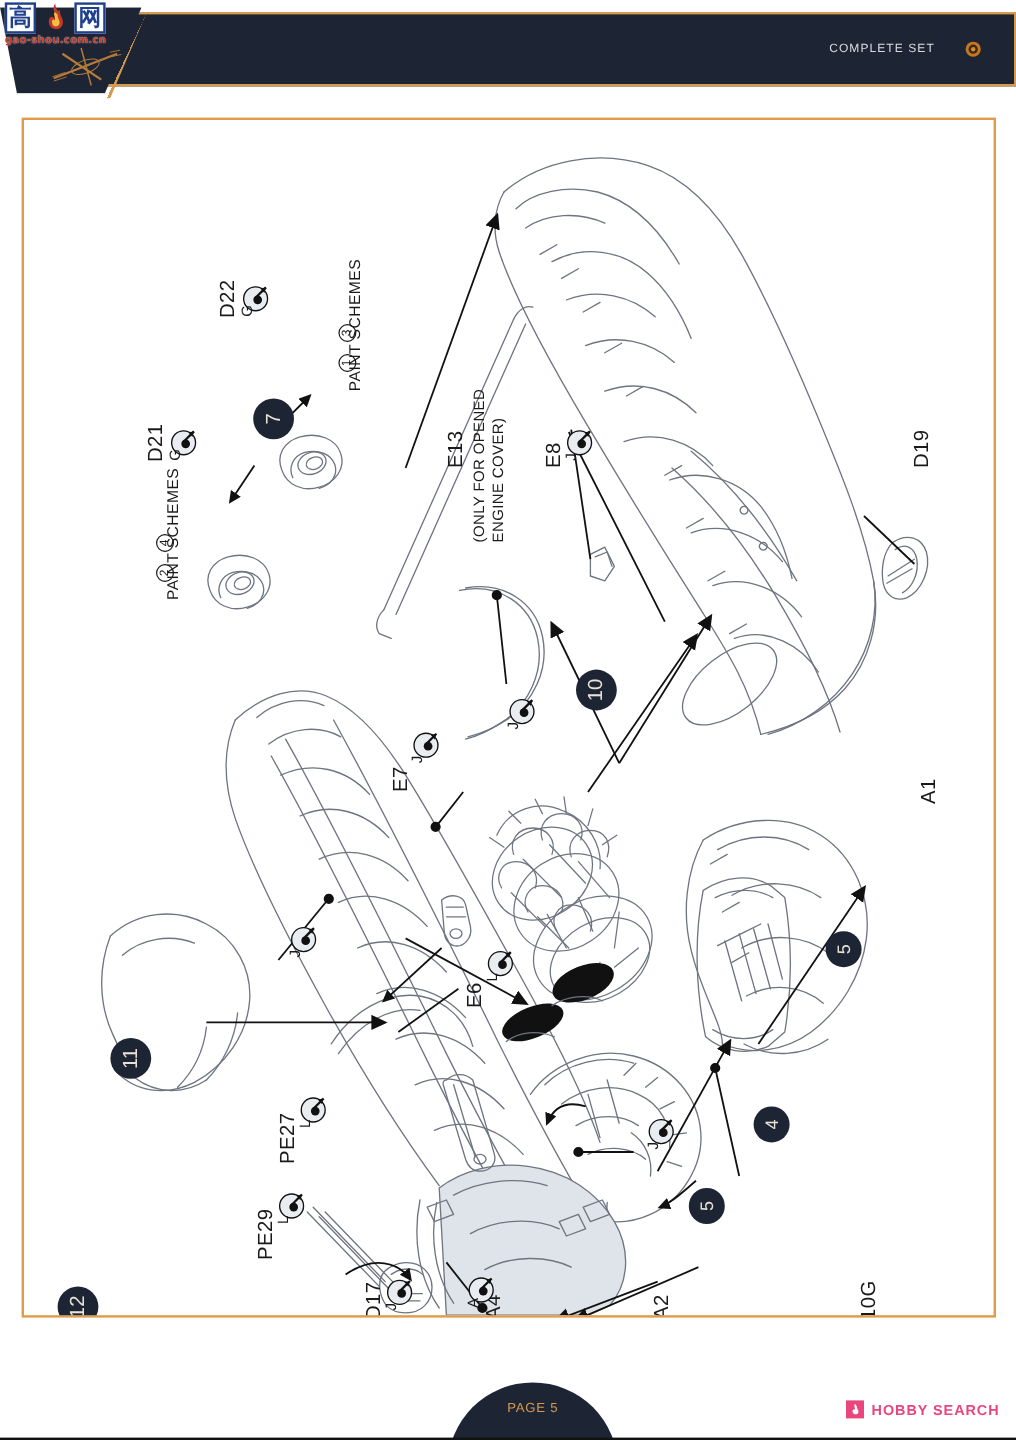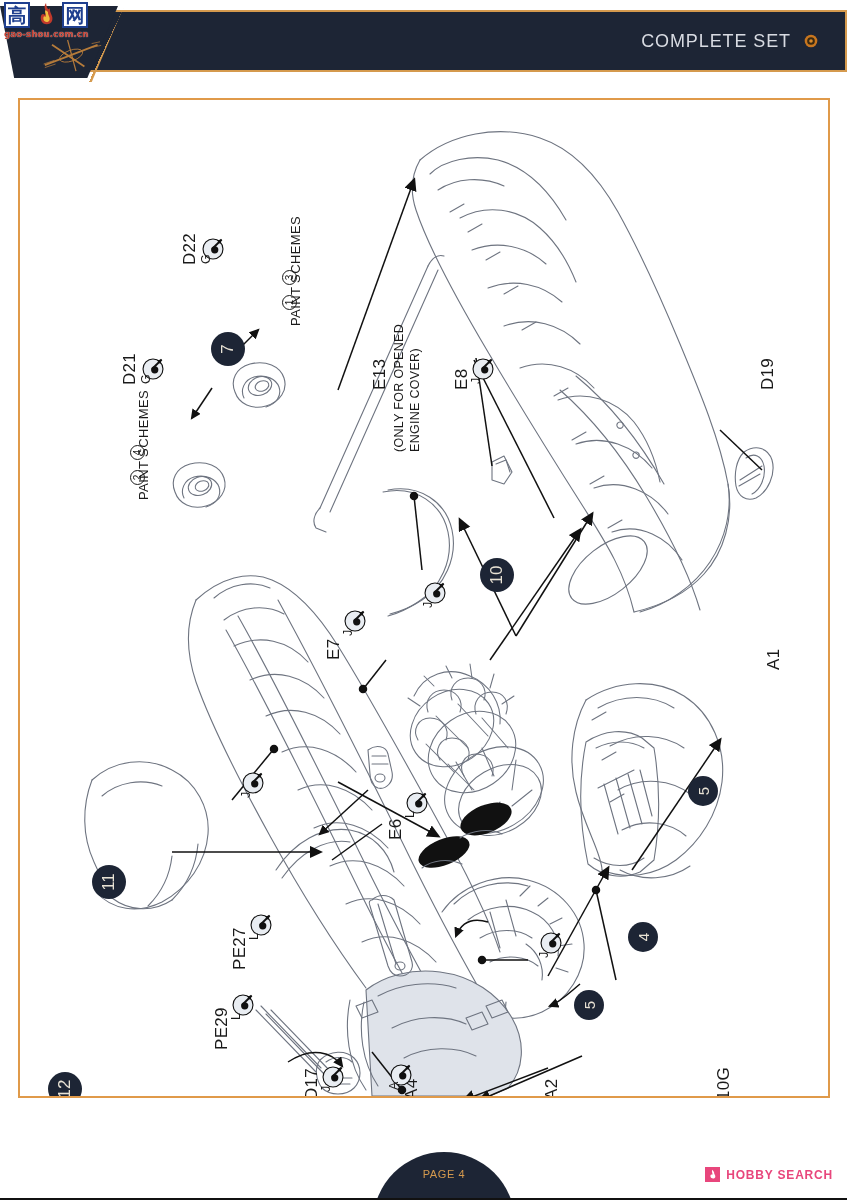--- a/index.html
+++ b/index.html
@@ -78,24 +78,24 @@
     font-size: 8.5px;
     font-weight: bold;
     color: #c0392b;
     letter-spacing: .2px;
     margin-top: 1px;
     font-family: "DejaVu Sans", sans-serif;
     text-shadow: 0 0 1px #fff;
   }
   .header-title {
     position: absolute;
-    right: 56px; top: 50%;
+    right: 68px; top: 50%;
     transform: translateY(-50%);
     color: #d8dbe2;
-    font-size: 18px;
+    font-size: 10px;
     letter-spacing: .9px;
     font-family: "Liberation Sans", sans-serif;
     white-space: nowrap;
   }
   .header-gear {
     position: absolute;
     right: 29px; top: 50%;
     transform: translateY(-50%);
     width: 14px; height: 14px;
   }
@@ -660,21 +660,21 @@
       <div class="badge" style="left:72px; top:765px;">11</div>
       <div class="badge" style="left:28px; top:972px;">12</div>
       <div class="badge sm" style="left:668px; top:676px;">5</div>
       <div class="badge sm" style="left:608px; top:822px;">4</div>
       <div class="badge sm" style="left:554px; top:890px;">5</div>
 
     </div>
   </div>
 
   <div class="footer-circle"></div>
-  <div class="footer-page">PAGE 4</div>
+  <div class="footer-page">PAGE 5</div>
 
   <div class="hs-logo">
     <div class="hs-mark">
       <svg viewBox="0 0 14 14" width="11" height="11">
         <path d="M7 1 C5 4 8 5 6.5 7.5 C5 6 4 8 4.5 10 C5 12.5 9.5 13 10.5 10.5 C11.5 8 8.5 6.5 9 4 Z" fill="#ffffff"></path>
       </svg>
     </div>
     <div class="hs-text">HOBBY SEARCH</div>
   </div>
 

